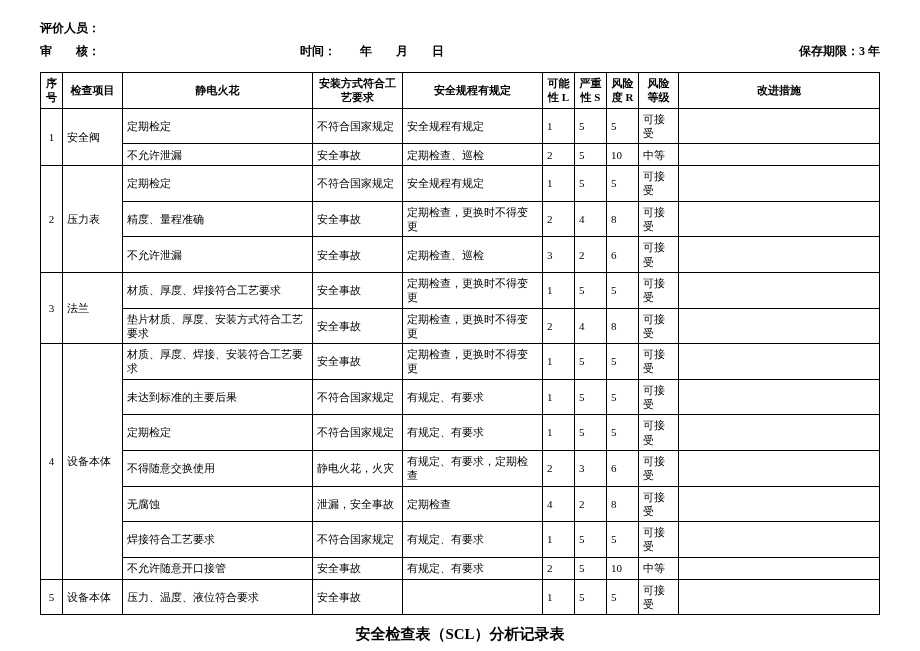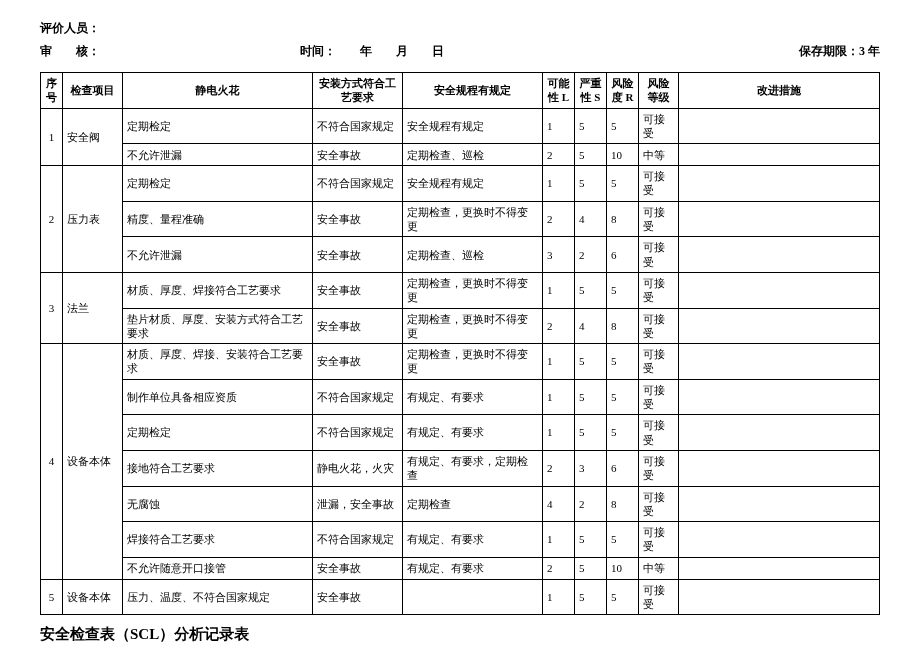--- a/index.html
+++ b/index.html
@@ -47,21 +47,21 @@
     .col-std { width: 190px; }
     .col-conseq { width: 90px; }
     .col-ctrl { width: 140px; }
     .col-L { width: 32px; text-align: left; }
     .col-S { width: 32px; text-align: left; }
     .col-R { width: 32px; text-align: left; }
     .col-grade { width: 40px; }
     .col-improve { }
     td.center { text-align: center; }
     .title2 {
-      text-align: left;
+      text-align: center;
       font-weight: bold;
       font-size: 15px;
       margin: 10px 0 8px 0;
     }
   </style>
 </head>
 <body>
 
 <div class="header-line">评价人员：</div>
 <div class="header-row">
@@ -185,41 +185,41 @@
         <td>材质、厚度、焊接、安装符合工艺要求</td>
         <td>安全事故</td>
         <td>定期检查，更换时不得变更</td>
         <td>1</td>
         <td>5</td>
         <td>5</td>
         <td>可接受</td>
         <td></td>
       </tr>
       <tr>
-        <td>制作单位具备相应资质</td>
+        <td>未达到标准的主要后果</td>
         <td>不符合国家规定</td>
         <td>有规定、有要求</td>
         <td>1</td>
         <td>5</td>
         <td>5</td>
         <td>可接受</td>
         <td></td>
       </tr>
       <tr>
         <td>定期检定</td>
         <td>不符合国家规定</td>
         <td>有规定、有要求</td>
         <td>1</td>
         <td>5</td>
         <td>5</td>
         <td>可接受</td>
         <td></td>
       </tr>
       <tr>
-        <td>接地符合工艺要求</td>
+        <td>不得随意交换使用</td>
         <td>静电火花，火灾</td>
         <td>有规定、有要求，定期检查</td>
         <td>2</td>
         <td>3</td>
         <td>6</td>
         <td>可接受</td>
         <td></td>
       </tr>
       <tr>
         <td>无腐蚀</td>
@@ -247,21 +247,21 @@
         <td>有规定、有要求</td>
         <td>2</td>
         <td>5</td>
         <td>10</td>
         <td>中等</td>
         <td></td>
       </tr>
       <tr>
         <td class="center" rowspan="1">5</td>
         <td rowspan="1">设备本体</td>
-        <td>压力、温度、不符合国家规定</td>
+        <td>压力、温度、液位符合要求</td>
         <td>安全事故</td>
         <td></td>
         <td>1</td>
         <td>5</td>
         <td>5</td>
         <td>可接受</td>
         <td></td>
       </tr>
     </tbody>
 </table>

